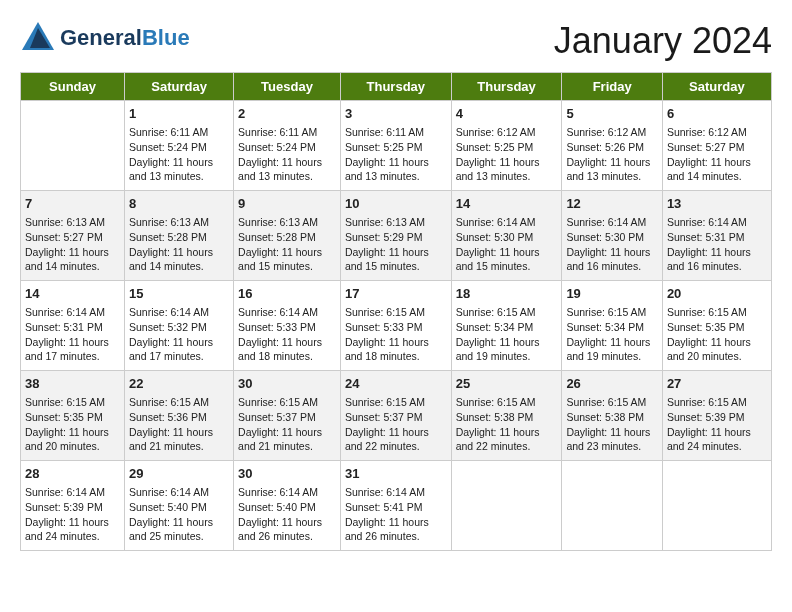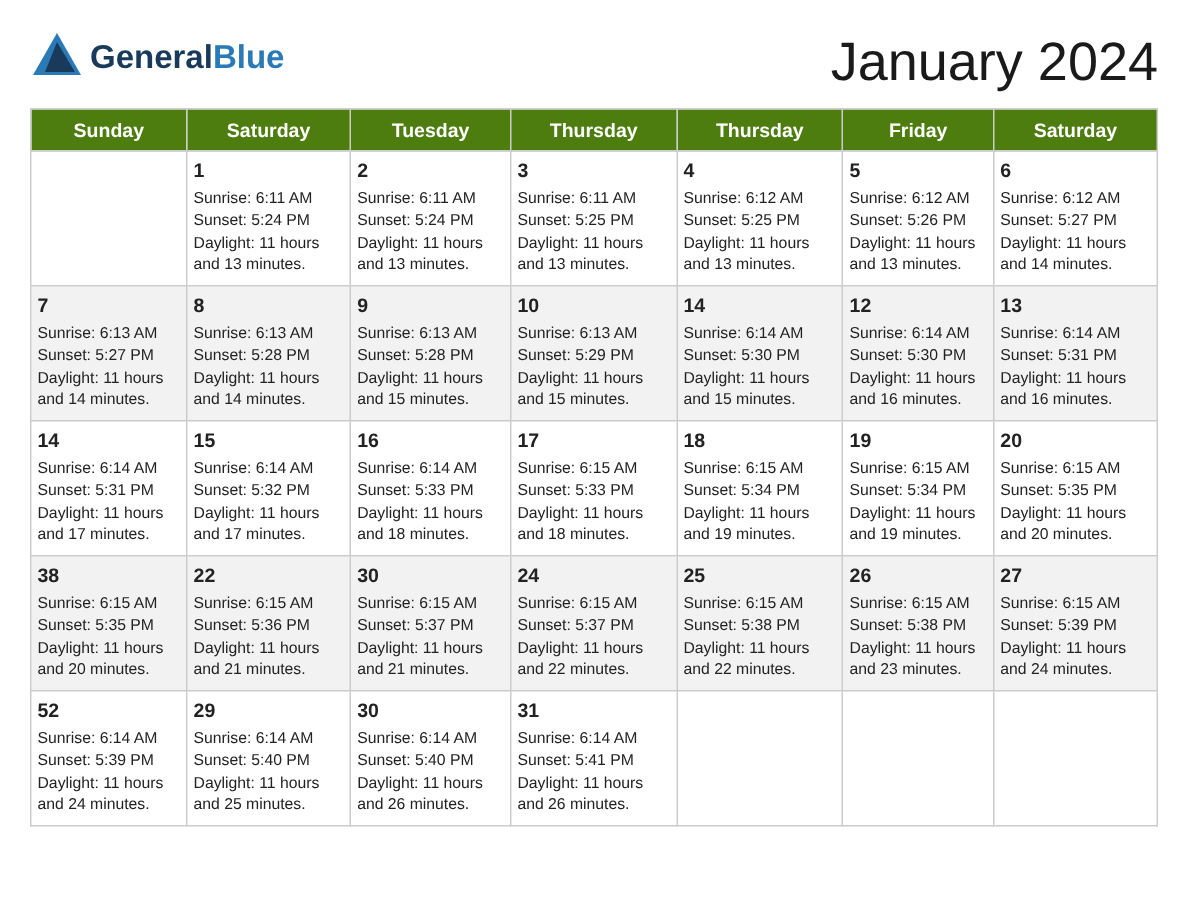--- a/index.html
+++ b/index.html
@@ -228,21 +228,21 @@
           <span class="day-num">26</span>
           <div class="day-detail">Sunrise: 6:15 AM<br>Sunset: 5:38 PM<br>Daylight: 11 hours and 23 minutes.</div>
         </td>
         <td>
           <span class="day-num">27</span>
           <div class="day-detail">Sunrise: 6:15 AM<br>Sunset: 5:39 PM<br>Daylight: 11 hours and 24 minutes.</div>
         </td>
       </tr>
       <tr>
         <td>
-          <span class="day-num">52</span>
+          <span class="day-num">28</span>
           <div class="day-detail">Sunrise: 6:14 AM<br>Sunset: 5:39 PM<br>Daylight: 11 hours and 24 minutes.</div>
         </td>
         <td>
           <span class="day-num">29</span>
           <div class="day-detail">Sunrise: 6:14 AM<br>Sunset: 5:40 PM<br>Daylight: 11 hours and 25 minutes.</div>
         </td>
         <td>
           <span class="day-num">30</span>
           <div class="day-detail">Sunrise: 6:14 AM<br>Sunset: 5:40 PM<br>Daylight: 11 hours and 26 minutes.</div>
         </td>

